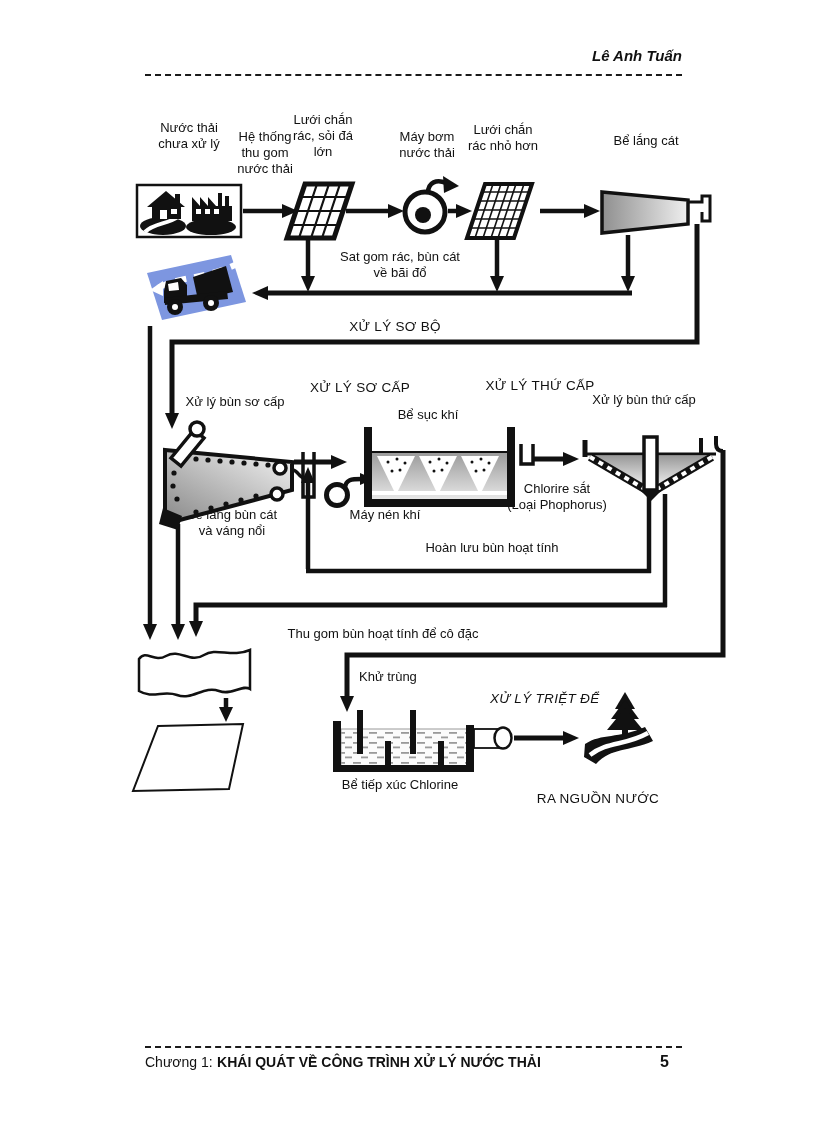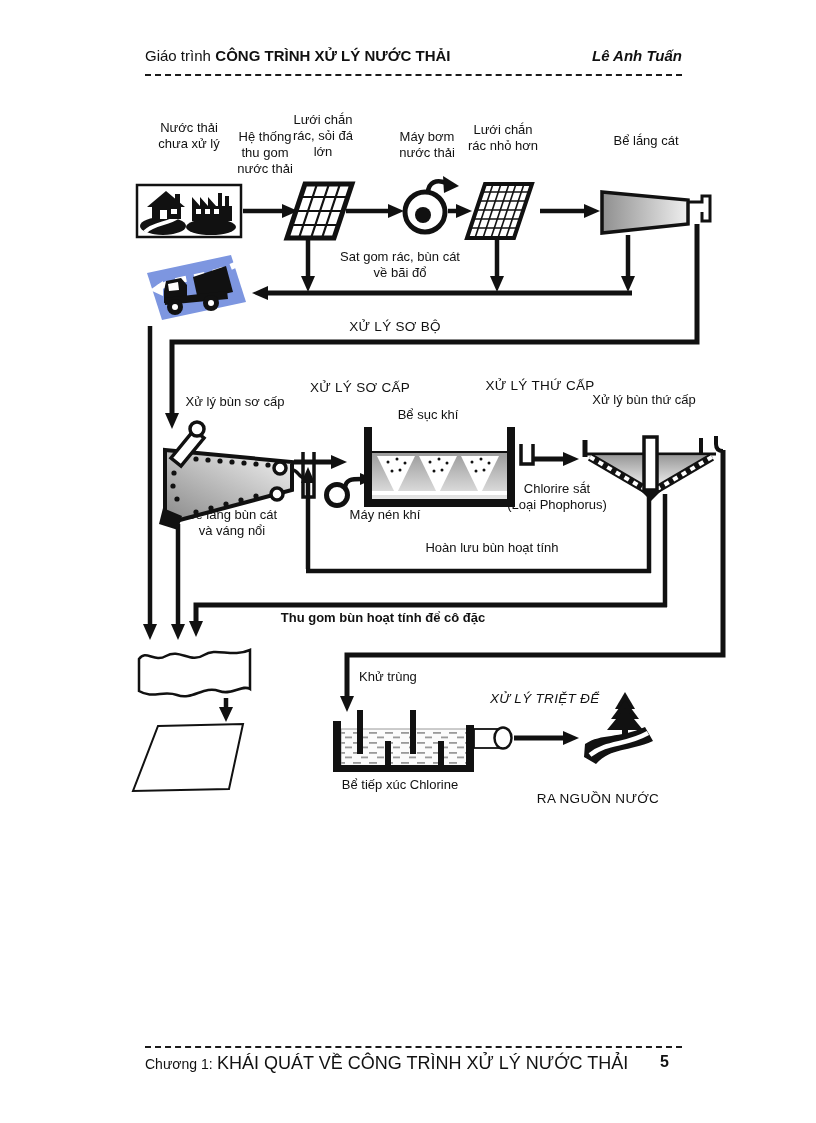--- a/index.html
+++ b/index.html
@@ -17,33 +17,29 @@
   .stage{font-size:13.5px;letter-spacing:.3px;margin-top:20px;}
   .hdr-series{font-size:15px;}
   .hdr-title{font-size:15px;font-weight:bold;}
   .hdr-author{font-size:15px;font-weight:bold;font-style:italic;text-align:right;}
   .rule{
     position:absolute;left:145px;width:537px;height:0;
     border-top:2.5px dashed #1a1a1a;
   }
   .caption{font-size:14px;}
   .ftr-label{font-size:14px;}
-  .ftr-title{font-size:18px;font-weight:normal;}
+  .ftr-title{font-size:14px;font-weight:bold;}
   .ftr-page{font-size:16px;font-weight:bold;}
   svg{position:absolute;left:0;top:0;}
 </style>
 </head>
 <body>
 
 <div class="page">
 
-  <div class="abs" style="left:145px;top:47px;">
-    <span class="hdr-series">Giáo trình</span>
-    <span class="hdr-title">CÔNG TRÌNH XỬ LÝ NƯỚC THẢI</span>
-  </div>
   <div class="abs hdr-author" style="right:134px;top:47px;">Lê Anh Tuấn</div>
   <div class="rule" style="top:74px;"></div>
 
   <div class="lbl" style="left:189px;top:120px;">Nước thải
 chưa xử lý</div>
   <div class="lbl" style="left:265px;top:129px;">Hệ thống
 thu gom
 nước thải</div>
   <div class="lbl" style="left:323px;top:112px;">Lưới chắn
 rác, sỏi đá
@@ -64,21 +60,21 @@
   <div class="lbl" style="left:235px;top:394px;">Xử lý bùn sơ cấp</div>
   <div class="lbl" style="left:428px;top:407px;">Bể sục khí</div>
   <div class="lbl" style="left:644px;top:392px;">Xử lý bùn thứ cấp</div>
 
   <div class="lbl" style="left:232px;top:507px;">Bể lắng bùn cát
 và váng nổi</div>
   <div class="lbl" style="left:385px;top:507px;">Máy nén khí</div>
   <div class="lbl" style="left:557px;top:481px;">Chlorire sắt
 (Loại Phophorus)</div>
   <div class="lbl" style="left:492px;top:540px;">Hoàn lưu bùn hoạt tính</div>
-  <div class="lbl" style="left:383px;top:610px;font-weight:bold;">Thu gom bùn hoạt tính để cô đặc</div>
+  <div class="lbl" style="left:383px;top:626px;">Thu gom bùn hoạt tính để cô đặc</div>
 
   <div class="lbl" style="left:194px;top:663px;">Sân phơi bùn</div>
   <div class="lbl lbl-left" style="left:163px;top:733px;">San lấp/
 Betón hóa</div>
 
   <div class="lbl lbl-left" style="left:359px;top:669px;">Khử trùng</div>
   <div class="lbl lbl-left stage" style="left:490px;top:671px;font-style:italic;">XỬ LÝ TRIỆT ĐỂ</div>
 
   <div class="lbl" style="left:400px;top:777px;">Bể tiếp xúc Chlorine</div>
   <div class="lbl stage" style="left:598px;top:771px;">RA NGUỒN NƯỚC</div>

